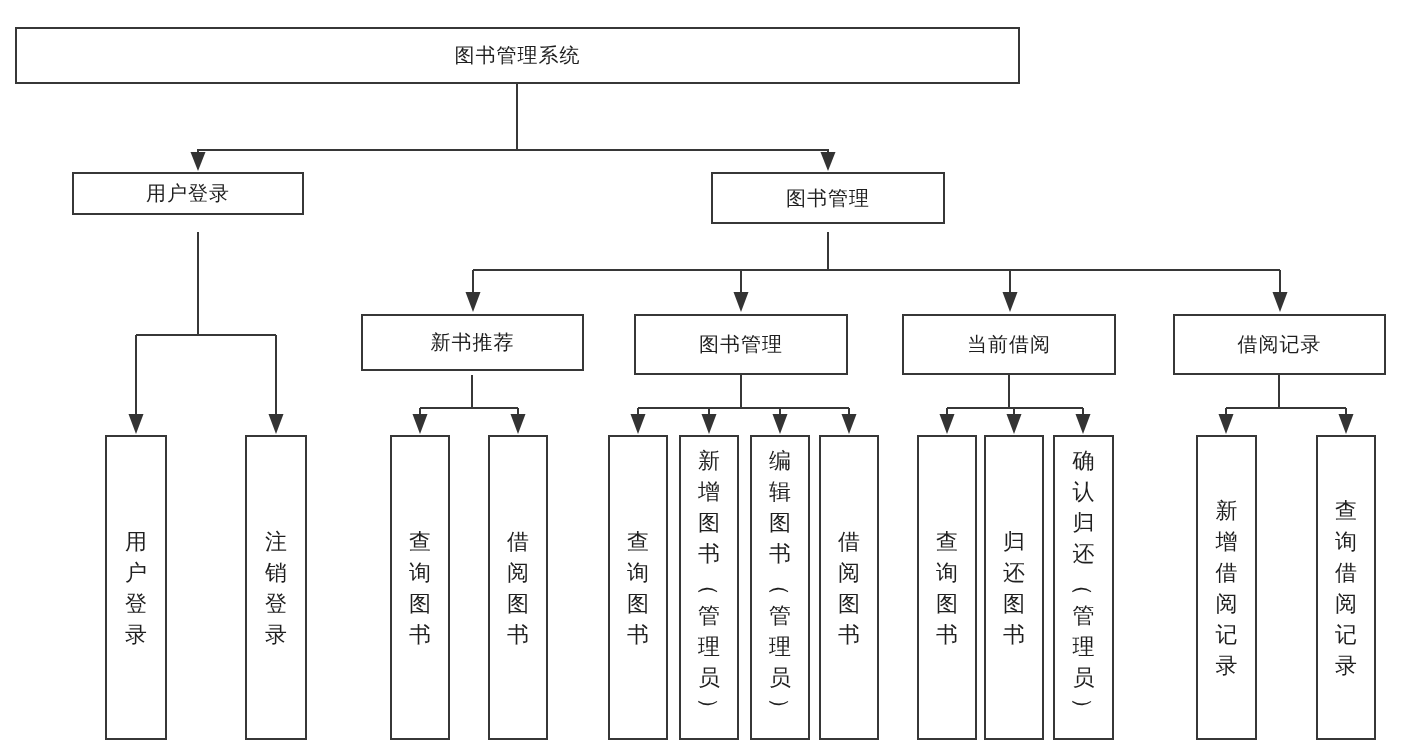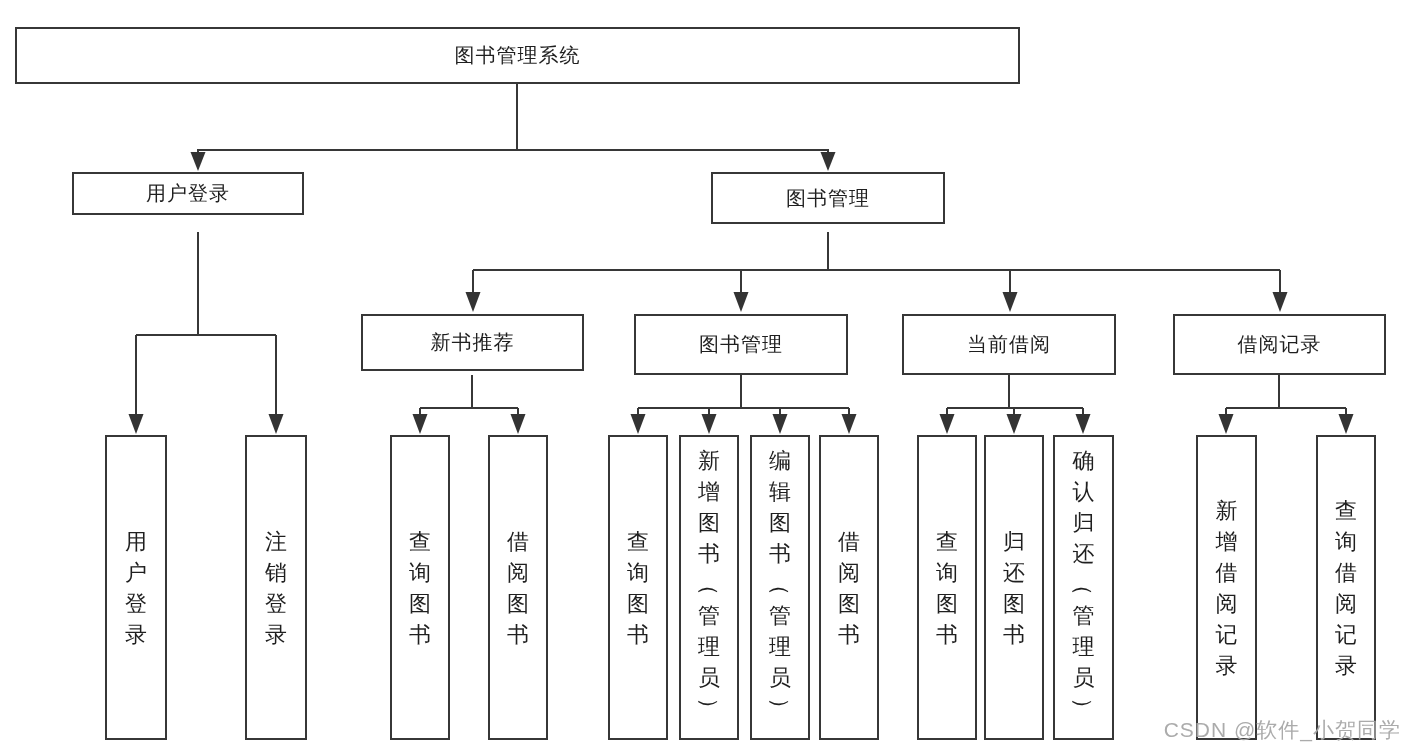--- a/index.html
+++ b/index.html
@@ -287,14 +287,13 @@
     <div class="vtext">
         <div class="vchar">查</div>
         <div class="vchar">询</div>
         <div class="vchar">借</div>
         <div class="vchar">阅</div>
         <div class="vchar">记</div>
         <div class="vchar">录</div>
       </div>
   </div>
 
-  <div id="watermark">CSDN @软件_小贺同学</div>
 </div>
 
 </body></html>

